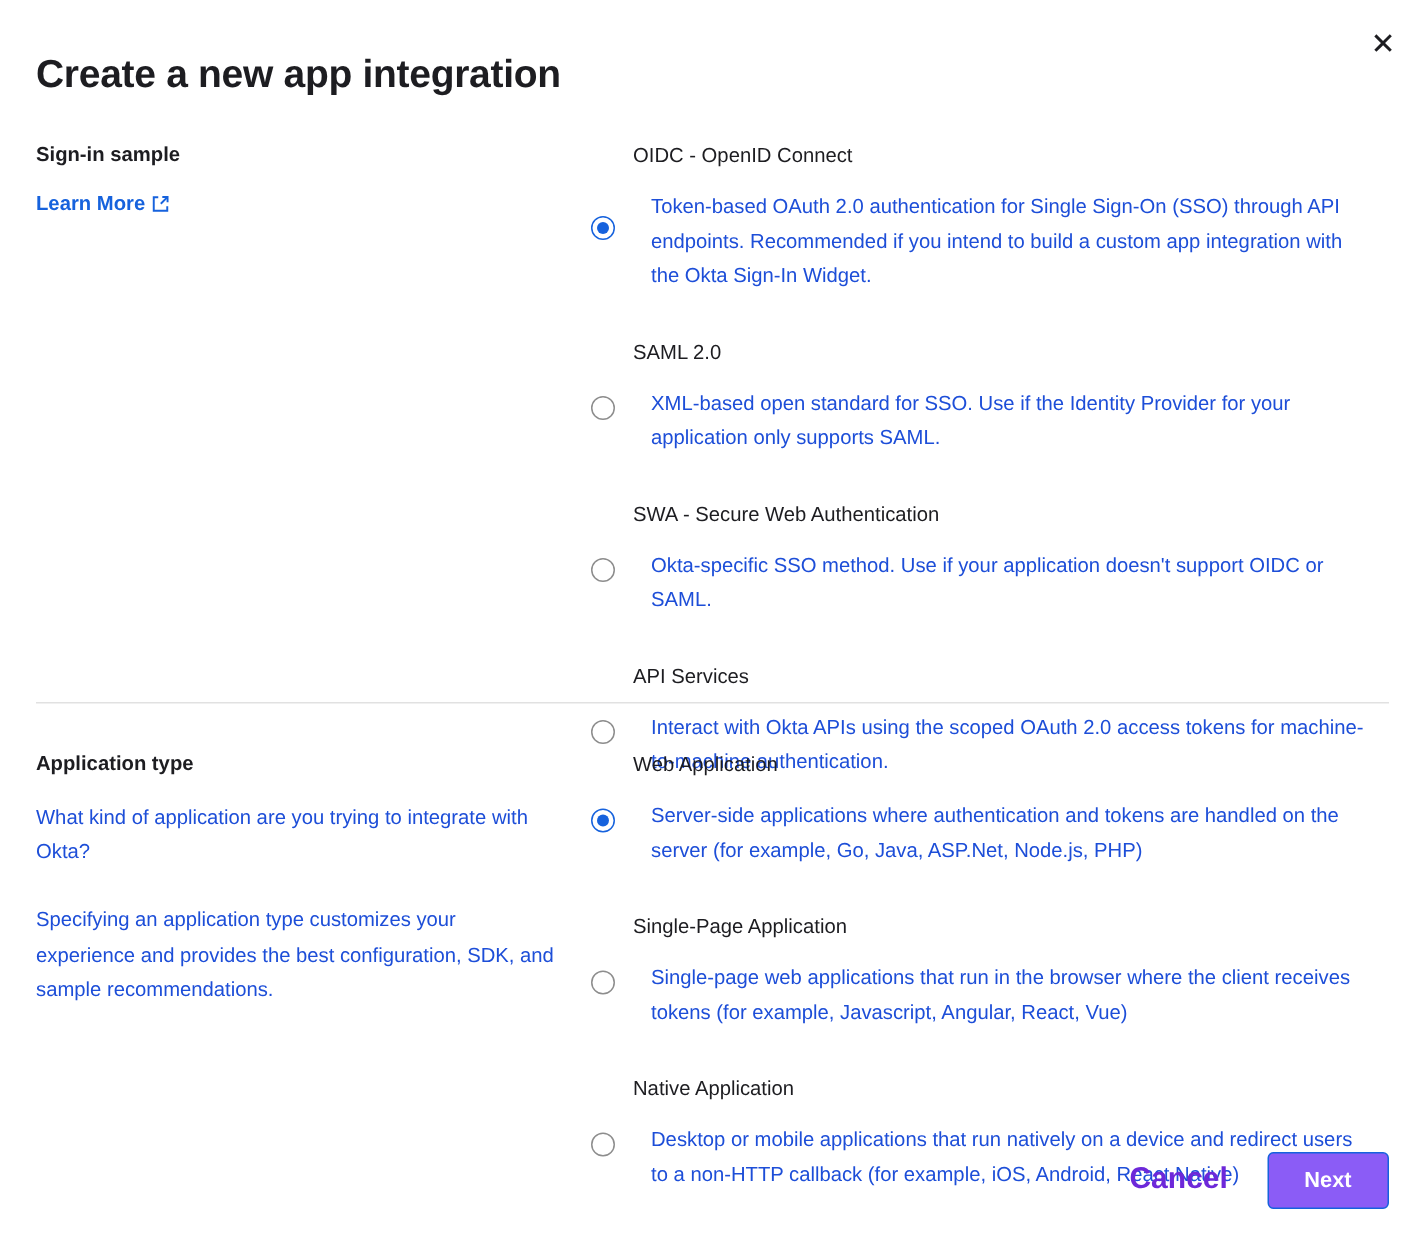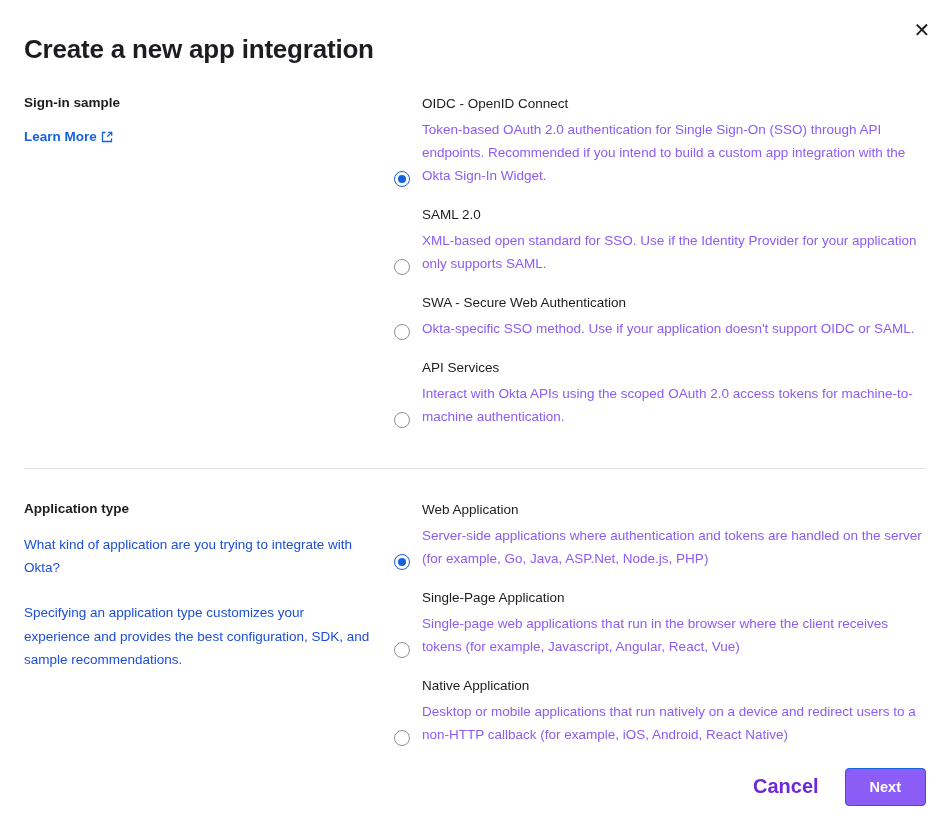--- a/index.html
+++ b/index.html
@@ -90,21 +90,21 @@
   }
   .learn-more .ext-icon {
     display: inline-block;
     width: 12px;
     height: 12px;
     position: relative;
     top: 1px;
   }
   .radio-row {
     display: flex;
-    align-items: flex-end;
+    align-items: center;
     margin-bottom: 18px;
   }
   .radio-row:last-child { margin-bottom: 0; }
   .radio {
     flex: 0 0 16px;
     width: 16px;
     height: 16px;
     border-radius: 50%;
     border: 1.5px solid #8d8d8d;
     background: #ffffff;
@@ -131,23 +131,23 @@
   .radio-text { flex: 1; }
   .radio-title {
     font-size: 13.5px;
     color: #1d1d21;
     line-height: 1.45;
     margin: 0 0 4px 0;
     cursor: pointer;
   }
   .radio-desc {
     font-size: 13.5px;
-    color: #8b5cf6;
+    color: #1d4ed8;
     line-height: 1.72;
-    margin: 0;
+    margin: 12px;
     max-width: 510px;
   }
   .divider {
     position: absolute;
     left: 24px;
     width: 902px;
     height: 1px;
     background: #e1e1e1;
   }
   .footer {

